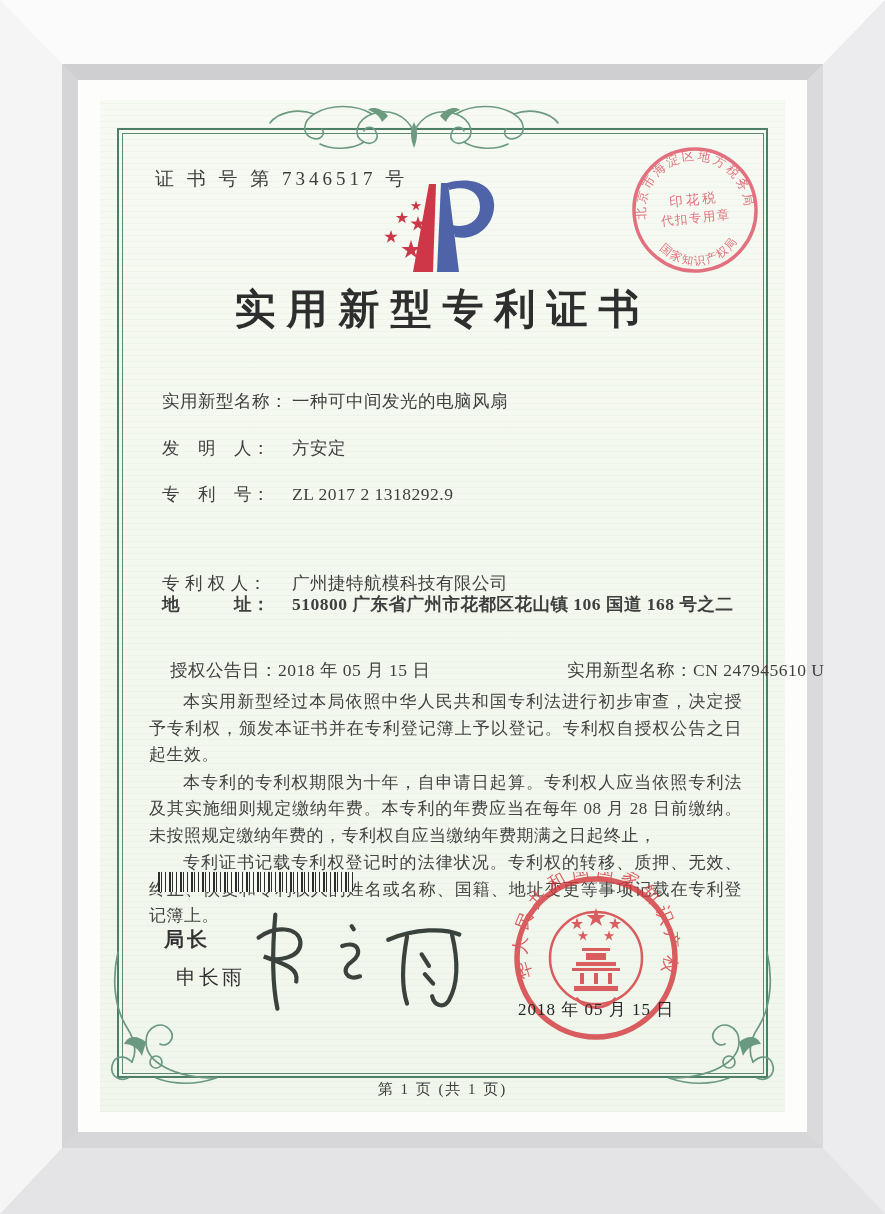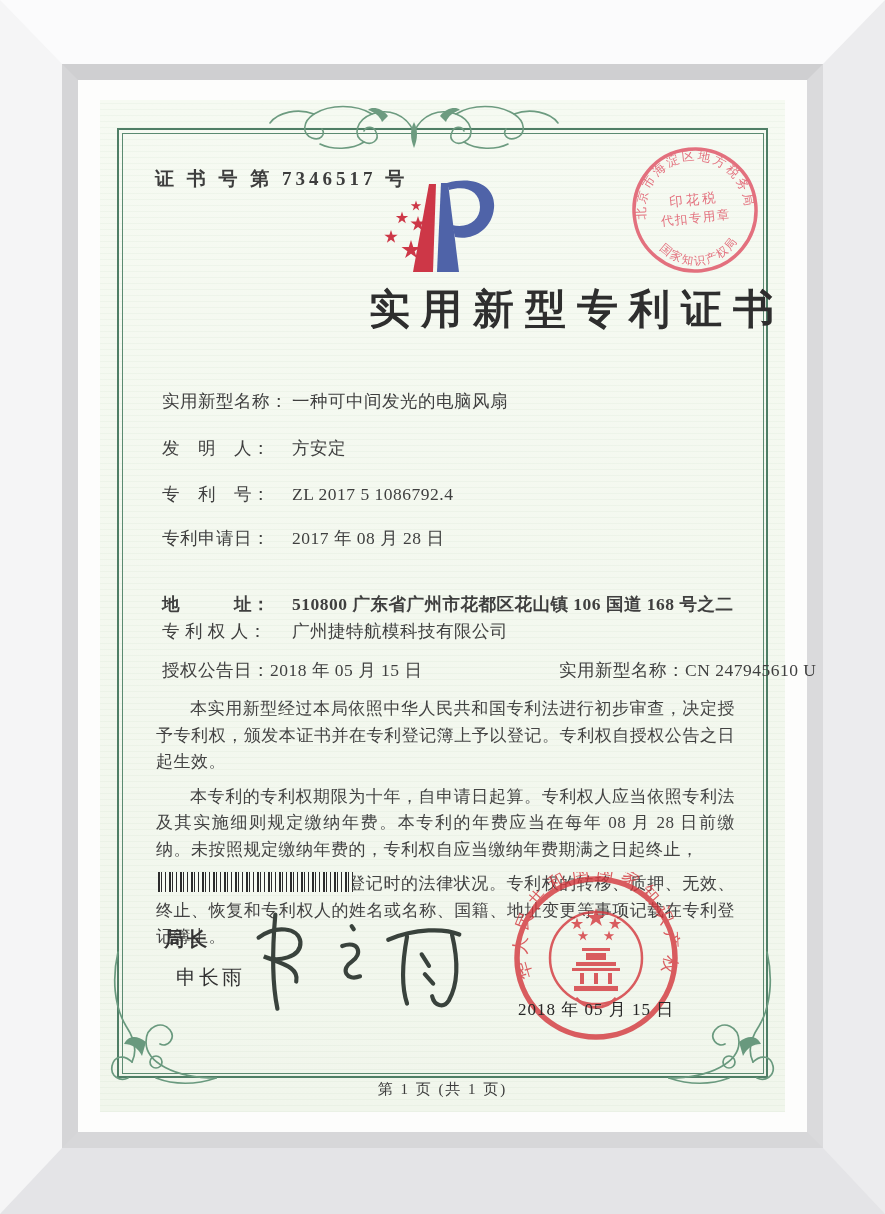--- a/index.html
+++ b/index.html
@@ -16,31 +16,31 @@
     border:22px solid #fdfdfc;box-shadow:inset 1px 2px 4px rgba(0,0,0,.08);}
   
   .paper{position:absolute;left:100px;right:100px;top:100px;bottom:102px;
     background:linear-gradient(#f6faf2,#f1f6ec);
     background-image:repeating-linear-gradient(0deg,rgba(110,155,115,.055) 0 1px,rgba(0,0,0,0) 1px 6px),
                      linear-gradient(#f6faf2,#f1f6ec);}
   .green-border{position:absolute;left:17px;right:17px;top:28px;bottom:34px;
     border:2.5px solid #4f7e66;z-index:1;}
   .green-border:after{content:"";position:absolute;inset:2.5px;border:1px solid #5b8a71;}
   .orn{position:absolute;z-index:2;}
-  .cert-no{position:absolute;left:55px;top:66px;font-size:19px;letter-spacing:4px;color:#3d3d3d;z-index:3;font-weight:bold;}
+  .cert-no{position:absolute;left:55px;top:66px;font-size:19px;letter-spacing:4px;color:#3d3d3d;z-index:3;}
   .logo-box{position:absolute;left:275px;top:78px;width:135px;height:100px;z-index:3;}
   .tax-stamp{position:absolute;left:525px;top:40px;width:140px;height:140px;z-index:4;}
-  .title{position:absolute;left:0;right:0;top:182px;text-align:right;
+  .title{position:absolute;left:0;right:0;top:182px;text-align:center;
     font-size:41px;font-weight:600;letter-spacing:11px;color:#2e2e2e;z-index:3;}
   .field{position:absolute;left:62px;font-size:17.5px;color:#3f3f3f;letter-spacing:.5px;white-space:nowrap;z-index:3;}
   .field .lbl{display:inline-block;min-width:130px;}
   .grant-col2{position:absolute;left:397px;top:0;white-space:nowrap;}
   .paras{position:absolute;left:48px;right:42px;top:588px;z-index:3;
     font-size:17px;line-height:26.5px;color:#434343;text-align:justify;letter-spacing:.5px;}
-  .paras p{margin:8px;text-indent:2em;}
+  .paras p{margin:1px;text-indent:2em;}
   .barcode{position:absolute;left:58px;top:772px;width:195px;height:20px;z-index:3;
     background:repeating-linear-gradient(90deg,#2c2c2c 0 2px,#f6faf2 2px 3px,#2c2c2c 3px 4px,#f6faf2 4px 7px,#2c2c2c 7px 8px,#f6faf2 8px 11px);}
   .signer-title{position:absolute;left:64px;top:826px;font-size:20px;letter-spacing:3px;color:#333;z-index:3;font-weight:bold;}
   .signer-name{position:absolute;left:64px;top:864px;font-size:20px;letter-spacing:3px;color:#333;z-index:3;margin-left:12px;}
   .signature{position:absolute;left:150px;top:800px;width:220px;height:115px;z-index:3;}
   .seal{position:absolute;left:410px;top:772px;width:172px;height:172px;z-index:3;opacity:.92;}
   .seal-date{position:absolute;left:410px;top:898px;width:172px;text-align:center;
     font-size:17px;color:#272727;letter-spacing:1px;z-index:4;white-space:nowrap;}
   .footer{position:absolute;left:0;right:0;top:944px;text-align:center;
     font-size:15px;letter-spacing:2px;color:#3c3c3c;z-index:3;margin-top:36px;}
@@ -129,32 +129,29 @@
 
     <div class="title">实用新型专利证书</div>
 
     <div class="field" style="top:289px;">
       <span class="lbl">实用新型名称：</span><span>一种可中间发光的电脑风扇</span>
     </div>
     <div class="field" style="top:336px;">
       <span class="lbl">发　明　人：</span><span>方安定</span>
     </div>
     <div class="field" style="top:382px;">
-      <span class="lbl">专　利　号：</span><span>ZL 2017 5 1086792.4</span>
-    </div>
-    <div class="field" style="top:426px;">
-      <span class="lbl">专利申请日：</span><span>2017 年 08 月 28 日</span>
-    </div>
-    <div class="field" style="top:471px;margin-top:48px;">
+      <span class="lbl">专　利　号：</span><span>ZL 2017 2 1318292.9</span>
+    </div>
+    <div class="field" style="top:471px;">
       <span class="lbl">专 利 权 人：</span><span>广州捷特航模科技有限公司</span>
     </div>
     <div class="field" style="top:492px;font-weight:bold;">
       <span class="lbl">地　　　址：</span><span>510800 广东省广州市花都区花山镇 106 国道 168 号之二</span>
     </div>
-    <div class="field" style="top:558px;">
+    <div class="field" style="top:558px;margin-left:8px;">
       <span>授权公告日：</span><span>2018 年 05 月 15 日</span>
       <span class="grant-col2"><span>实用新型名称：</span><span>CN 247945610 U</span></span>
     </div>
 
     <div class="paras">
       <p>本实用新型经过本局依照中华人民共和国专利法进行初步审查，决定授予专利权，颁发本证书并在专利登记簿上予以登记。专利权自授权公告之日起生效。</p>
       <p>本专利的专利权期限为十年，自申请日起算。专利权人应当依照专利法及其实施细则规定缴纳年费。本专利的年费应当在每年 08 月 28 日前缴纳。未按照规定缴纳年费的，专利权自应当缴纳年费期满之日起终止，</p>
       <p>专利证书记载专利权登记时的法律状况。专利权的转移、质押、无效、终止、恢复和专利权人的姓名或名称、国籍、地址变更等事项记载在专利登记簿上。</p>
     </div>
 

